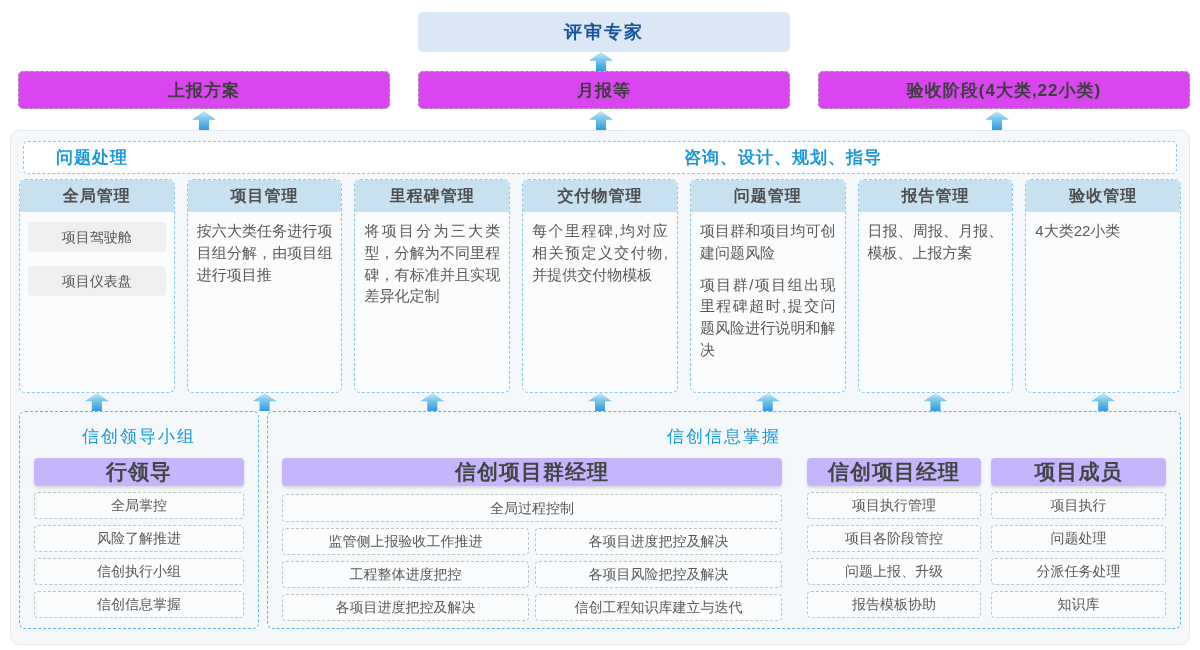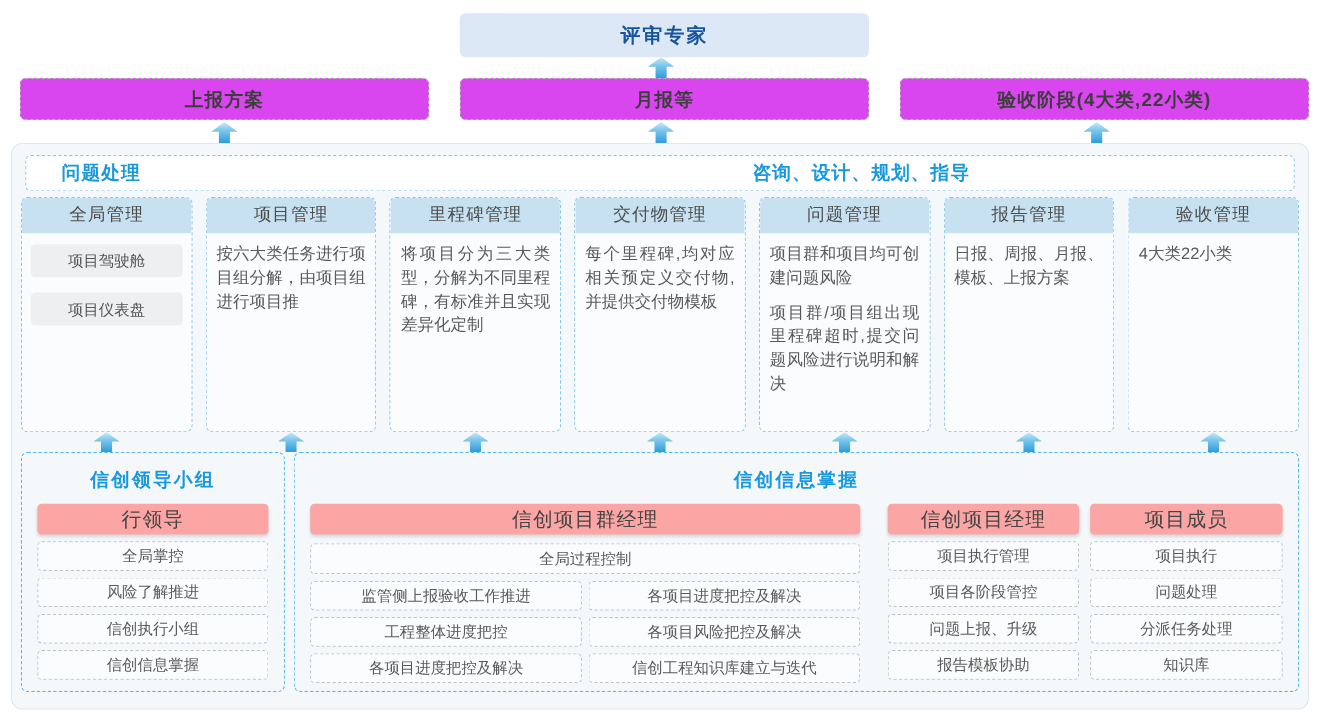--- a/index.html
+++ b/index.html
@@ -46,21 +46,21 @@
     color:#1898dd; font-size:17px; font-weight:700; letter-spacing:1px; }
   .sl-left{ left:32px; }
   .sl-right{ left:660px; }
 
   .columns{ display:flex; gap:12px; margin-top:5px; height:214px; }
   .col{
     flex:1; border:1px dashed #8cc8ea; border-radius:6px; background:#fbfcfd; overflow:hidden;
   }
   .col-head{
     height:32px; line-height:32px; text-align:center;
-    background:#c7e1f1; color:#4d4d4d; font-size:16px; font-weight:400; letter-spacing:1px;
+    background:#c7e1f1; color:#4d4d4d; font-size:16px; font-weight:700; letter-spacing:1px;
   }
   .col-body{ padding:8px 9px; color:#595959; font-size:15px; line-height:1.45;
     text-align:justify; }
   .col-body p.mt{ margin-top:10px; }
   .pill{
     margin:10px 8px 0 8px; height:30px; line-height:30px; text-align:center;
     background:#eeeff0; border-radius:4px; color:#555; font-size:14px;
   }
   .pill + .pill{ margin-top:14px; }
 
@@ -69,27 +69,27 @@
   .col-arrows .up-arrow{ height:18px; }
 
   
   .bottom-row{ display:flex; gap:8px; margin-top:0; height:218px; }
   .group{
     border:1px dashed #58b7e8; border-radius:6px; padding:12px 14px 0 14px;
   }
   .g-leader{ width:244px; }
   .g-exec{ flex:1; }
   .group-title{
-    text-align:center; color:#1898dd; font-size:17px; font-weight:700;
+    text-align:center; color:#1898dd; font-size:17px; font-weight:400;
     letter-spacing:2px; line-height:26px; margin-bottom:8px;
   }
   .role-head{
-    height:28px; line-height:28px; text-align:center; background:#fca5a5;
+    height:28px; line-height:28px; text-align:center; background:#c4b5fd;
     border-radius:4px; box-shadow:0 2px 3px rgba(0,0,0,.13);
-    color:#444; font-size:18px; font-weight:400; letter-spacing:1px;
+    color:#444; font-size:21px; font-weight:700; letter-spacing:1px;
   }
   .item{
     height:27px; line-height:25px; text-align:center;
     border:1px dashed #c3c3c3; border-radius:4px; background:rgba(255,255,255,.55);
     color:#595959; font-size:14px; margin-top:6px;
   }
   .g-leader .role-head{ margin-top:0; }
   .g-leader .item:first-of-type{ margin-top:8px; }
 
   .exec-cols{ display:flex; }

